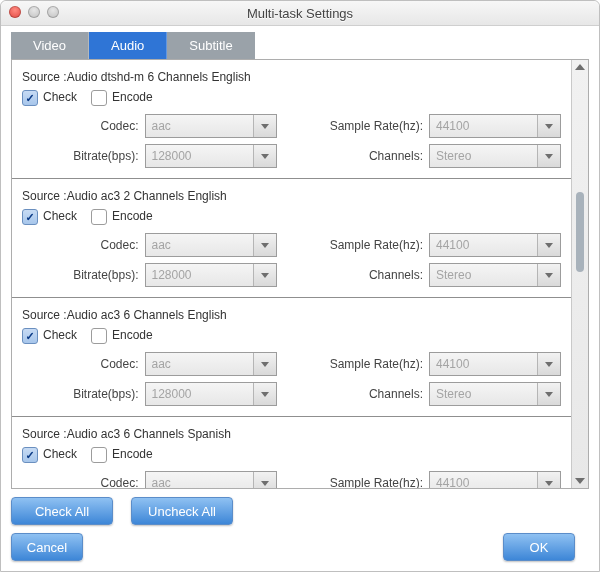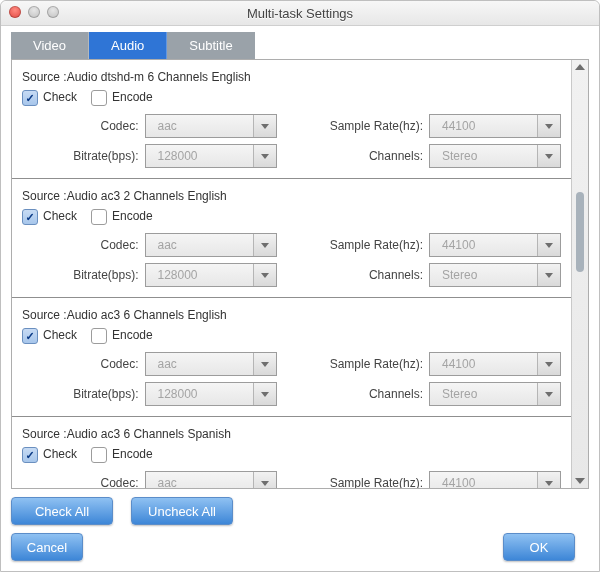--- a/index.html
+++ b/index.html
@@ -30,21 +30,21 @@
 .checks{display:flex;align-items:center;gap:14px;margin-bottom:8px}
 .checkline{display:flex;gap:5px}
 .cbx{width:14px;height:14px;border:1px solid #9c9c9c;border-radius:3px;background:#fff;display:flex;align-items:center;justify-content:center}
 .cbx.checked{background:linear-gradient(#c7dbf4,#a7c6eb);border-color:#6a8fbf}
 .cbx.checked::after{content:"\2713";font-size:11px;color:#0b3a86;font-weight:bold;line-height:1}
 .fields{display:grid;grid-template-columns:1fr 1fr;column-gap:30px;row-gap:6px}
 .field{display:flex;align-items:center;justify-content:flex-end;gap:6px}
 .flabel{color:#444;text-align:right;white-space:nowrap}
 .combo{width:130px;height:22px;border:1px solid #9c9c9c;background:linear-gradient(#f5f5f5,#e7e7e7);display:flex;align-items:center;position:relative;color:#8a8a8a}
 .combo.disabled{color:#a4a4a4}
-.combo .val{flex:1;padding:0 12px;font-size:12px}
+.combo .val{flex:1;padding:0 6px;font-size:12px}
 .combo .btn{width:22px;height:100%;border-left:1px solid #b5b5b5;background:linear-gradient(#f2f2f2,#d9d9d9);display:flex;align-items:center;justify-content:center}
 .combo .btn::after{content:"";width:0;height:0;border-left:4px solid transparent;border-right:4px solid transparent;border-top:5px solid #6e6e6e}
 .bottombar{padding:8px 14px 4px 0;display:flex;gap:18px}
 .footer{padding:4px 14px 10px 0;display:flex;justify-content:space-between;gap:14px}
 .bbtn{min-width:100px;height:26px;border:1px solid #5b8dc9;border-radius:4px;background:linear-gradient(#8fc1f2,#3d86d7);color:#fff;font-size:13px;display:flex;align-items:center;justify-content:center;box-shadow:0 1px 2px rgba(0,0,0,.25)}
 .bbtn.sm{min-width:70px}
 </style>
 </head>
 <body>
 <div class="root">

